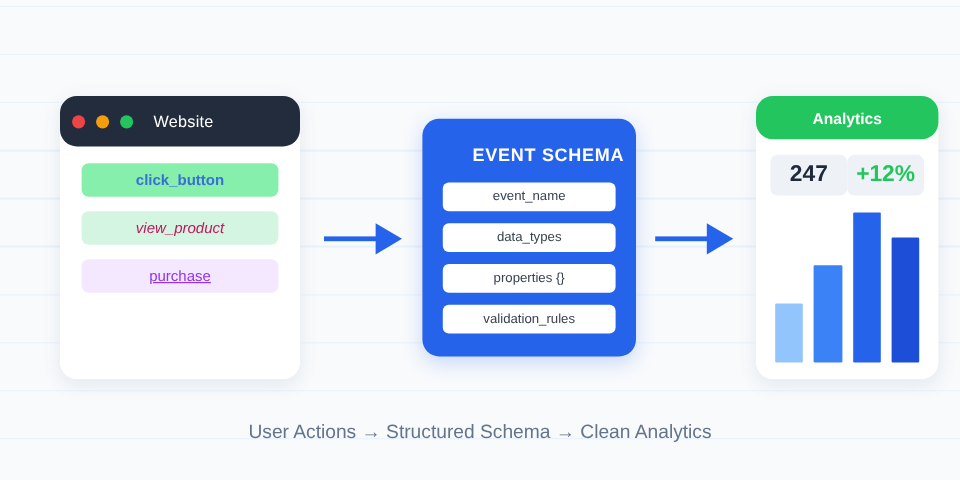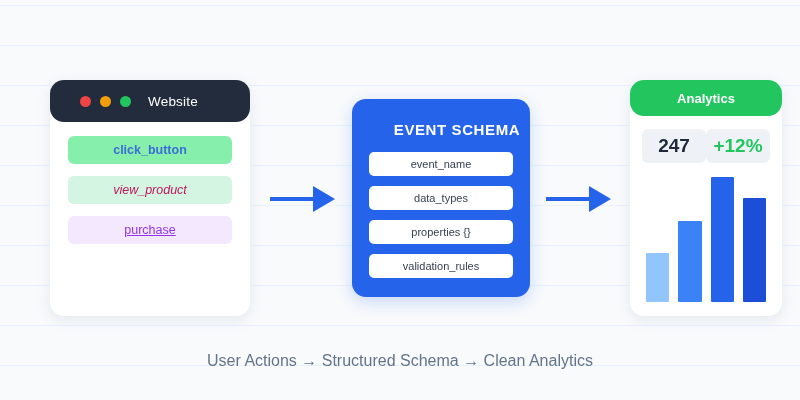--- a/index.html
+++ b/index.html
@@ -43,21 +43,21 @@
   .browser-titlebar {
     position: absolute;
     left: 0;
     top: 0;
     width: 200px;
     height: 42px;
     background: #232c3d;
     border-radius: 14px;
     display: flex;
     align-items: center;
-    padding-left: 30px;
+    padding-left: 10px;
     box-sizing: border-box;
   }
   .dot {
     width: 11px;
     height: 11px;
     border-radius: 50%;
     margin-right: 9px;
   }
   .dot-red { background: #ef4444; }
   .dot-yellow { background: #f59e0b; }

